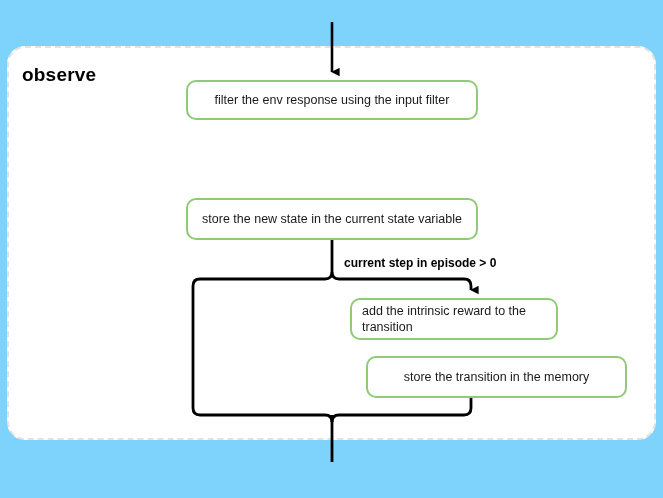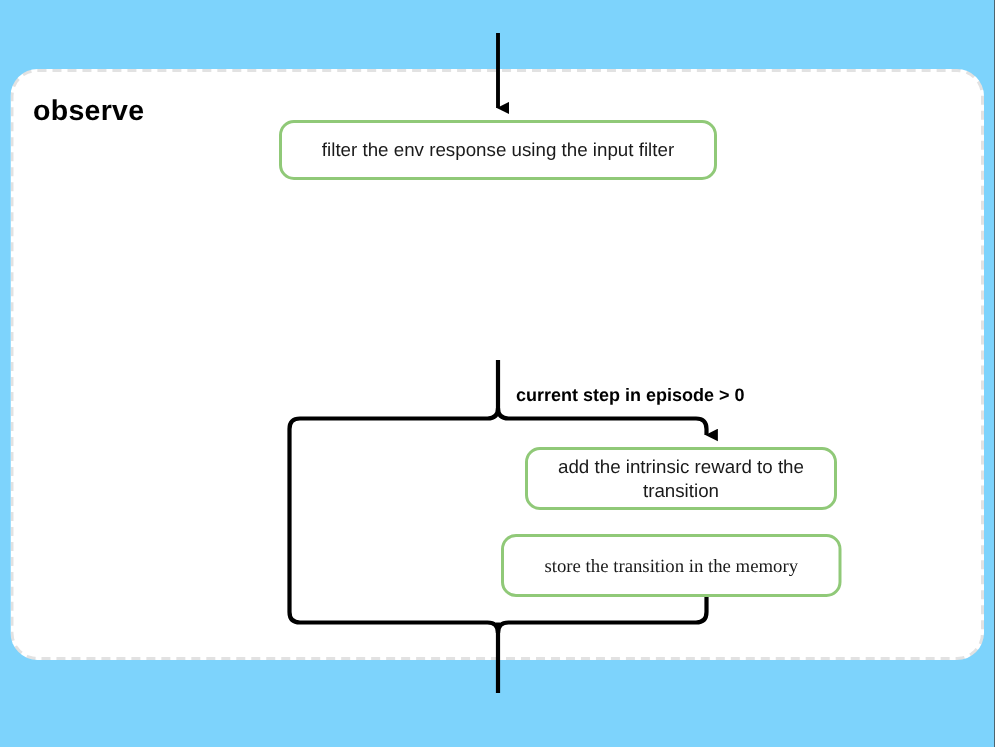--- a/index.html
+++ b/index.html
@@ -39,31 +39,31 @@
   
   .node {
     position: absolute;
     box-sizing: border-box;
     background: #ffffff;
     border: 2.5px solid #90c978;
     border-radius: 10px;
     display: flex;
     align-items: center;
     justify-content: center;
-    text-align: center;
+    text-align: left;
     font-size: 12.5px;
     color: #1a1a1a;
     line-height: 1.32;
     padding: 4px 10px;
   }
   #node-filter      { left: 186px; top: 80px;  width: 292px; height: 40px; }
   #node-transition  { left: 186px; top: 133px; width: 292px; height: 46px; }
   #node-store-state { left: 186px; top: 198px; width: 292px; height: 42px; }
   #node-intrinsic   { left: 350px; top: 298px; width: 208px; height: 42px; }
-  #node-memory      { left: 334px; top: 356px; width: 227px; height: 42px; font-family: Liberation Serif, serif; }
+  #node-memory      { left: 366px; top: 356px; width: 261px; height: 42px; }
 
   
   #branch-label {
     position: absolute;
     left: 344px;
     top: 256px;
     font-size: 12px;
     font-weight: bold;
     color: #000000;
     white-space: nowrap;
@@ -115,20 +115,21 @@
     </g>
 
     <g>
       <path d="M332,415 L332,462" stroke="#000000" stroke-width="2.8" fill="none"></path>
     </g>
   </svg>
 
   <div class="node" id="node-filter">filter the env response using the input filter</div>
 
 
+  <div class="node" id="node-store-state">store the new state in the current state variable</div>
 
   <div class="node" id="node-intrinsic">add the intrinsic reward to the transition</div>
 
   <div class="node" id="node-memory">store the transition in the memory</div>
 
   <div id="branch-label">current step in episode &gt; 0</div>
 
 </div>
 
 </body></html>

